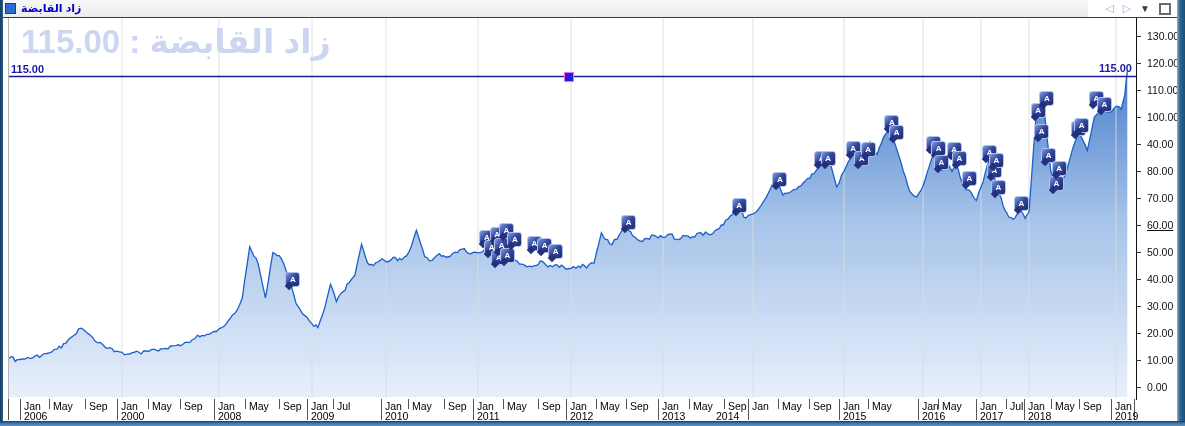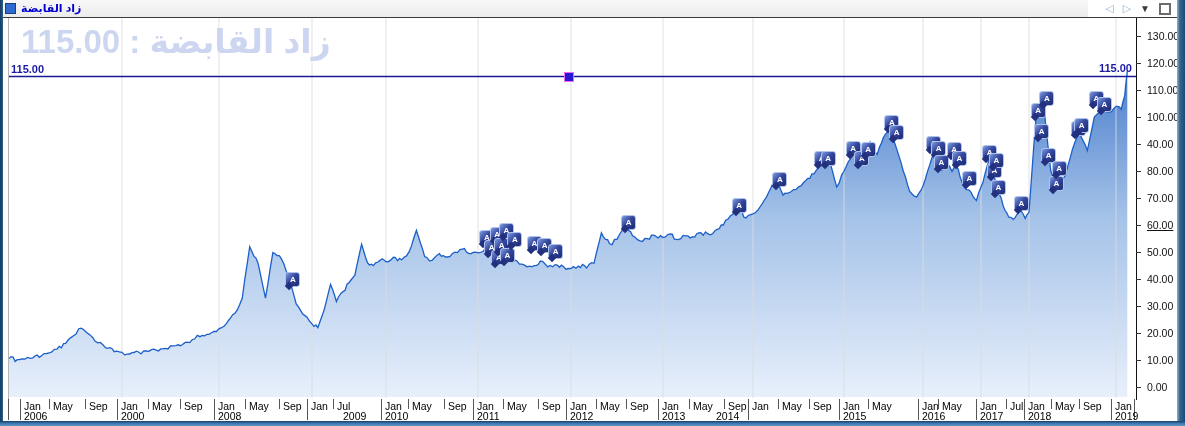--- a/index.html
+++ b/index.html
@@ -189,21 +189,21 @@
       <div class="xmon" style="left: 210px;">Jan</div>
       <div class="xtick" style="left: 237px; height: 10px;"></div>
       <div class="xmon" style="left: 241px;">May</div>
       <div class="xtick" style="left: 271px; height: 10px;"></div>
       <div class="xmon" style="left: 275px;">Sep</div>
       <div class="xyear" style="left: 210px;">2008</div>
       <div class="xtick" style="left: 299px; height: 21px;"></div>
       <div class="xmon" style="left: 303px;">Jan</div>
       <div class="xtick" style="left: 325px; height: 10px;"></div>
       <div class="xmon" style="left: 329px;">Jul</div>
-      <div class="xyear" style="left: 303px; margin-left: 32px;">2009</div>
+      <div class="xyear" style="left: 303px;">2009</div>
       <div class="xtick" style="left: 373px; height: 21px;"></div>
       <div class="xmon" style="left: 377px;">Jan</div>
       <div class="xtick" style="left: 400px; height: 10px;"></div>
       <div class="xmon" style="left: 404px;">May</div>
       <div class="xtick" style="left: 436px; height: 10px;"></div>
       <div class="xmon" style="left: 440px;">Sep</div>
       <div class="xyear" style="left: 377px;">2010</div>
       <div class="xtick" style="left: 465px; height: 21px;"></div>
       <div class="xmon" style="left: 469px;">Jan</div>
       <div class="xtick" style="left: 495px; height: 10px;"></div>

